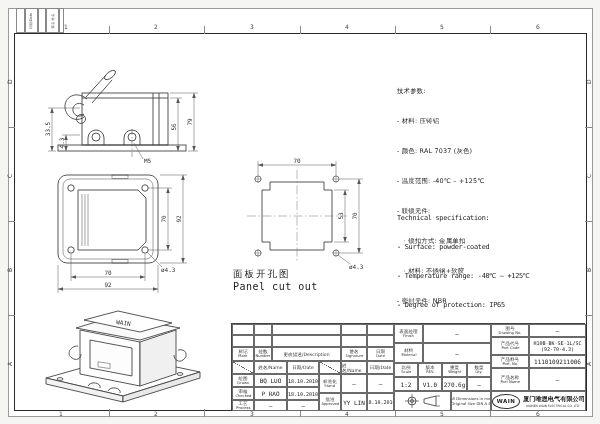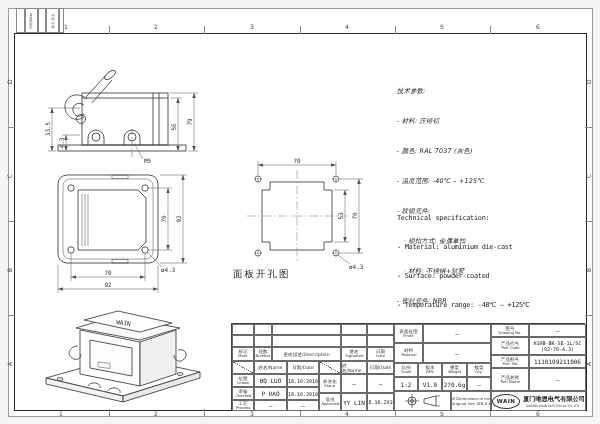--- a/index.html
+++ b/index.html
@@ -6,21 +6,21 @@
   body{width:600px;height:424px;position:relative;background:#f5f5f4;font-family:"DejaVu Sans",sans-serif;overflow:hidden;}
   .abs{position:absolute;}
   .outer-border{left:8px;top:8px;width:583px;height:407px;border:1px solid #9a9a9a;background:#fff;}
   .frame{left:14px;top:33px;width:571px;height:376px;border:1.5px solid #2a2a2a;background:#fff;}
   .zn{position:absolute;font-size:6px;color:#444;width:12px;text-align:center;line-height:7px;}
   .zl{position:absolute;font-size:6px;color:#444;width:6px;height:8px;line-height:8px;transform:rotate(-90deg);}
   .tick{position:absolute;background:#888;}
   svg{position:absolute;overflow:visible;}
   svg text{font-family:"DejaVu Sans Mono",monospace;font-size:6px;fill:#333;stroke:none;}
   .spec{position:absolute;white-space:pre;color:#222;}
-  .spec-cn{font-size:6.4px;line-height:10px;letter-spacing:0.2px;font-style:italic;}
+  .spec-cn{font-size:6.4px;line-height:10px;letter-spacing:0.2px;}
   .spec-en{font-size:6.9px;line-height:9.6px;font-family:"DejaVu Sans Mono",monospace;letter-spacing:-0.3px;}
   .tblock{left:231px;top:323px;width:354px;height:87px;border:1px solid #444;box-sizing:border-box;background:#fff;}
   .c{position:absolute;border:0.5px solid #6a6a6a;box-sizing:border-box;display:flex;flex-direction:column;align-items:center;justify-content:center;overflow:hidden;background:#fff;}
   .c .cn{font-size:4.6px;line-height:5.2px;color:#333;white-space:nowrap;}
   .c .en{font-size:3.9px;line-height:4.4px;color:#333;white-space:nowrap;transform:scale(0.95);}
   .c.val{font-family:"DejaVu Sans Mono",monospace;font-size:6px;color:#222;}
   .c.val.sm{font-size:5px;}
   .c.one{font-size:4.6px;color:#333;}
   .diag{background:linear-gradient(to top right,#fff 48.5%,#666 48.5%,#666 51.5%,#fff 51.5%);}
   .corner{left:16px;top:8px;height:25px;position:absolute;display:flex;}
@@ -251,37 +251,37 @@
         <path d="M112,90 l-1.8,-5 3.6,0 z"></path>
       <path d="M126,27 l-1.8,5 3.6,0 z"></path>
         <path d="M126,101 l-1.8,-5 3.6,0 z"></path>
     </g>
     <text text-anchor="middle" x="64" y="11">70</text>
     <text text-anchor="middle" transform="translate(110,64) rotate(-90)">53</text>
     <text text-anchor="middle" transform="translate(124,64) rotate(-90)">70</text>
     <text x="116" y="117">ø4.3</text>
   </svg>
   <div class="cap cap-cn" style="top:116px;">面板开孔图</div>
+  <div class="cap cap-en" style="top:129px;">Panel cut out</div>
 </div>
 
 <div class="spec spec-cn" style="left:397px;top:66px;">
   <div>技术参数:</div>
   <div>- 材料: 压铸铝</div>
   <div>- 颜色: RAL 7037 (灰色)</div>
   <div>- 温度范围: -40℃ – +125℃</div>
   <div>- 联锁元件:</div>
   <div>   · 锁扣方式: 金属单扣</div>
   <div>   · 材料: 不锈钢+软胶</div>
   <div>- 密封元件: NBR</div>
   <div>- 出线方向: 侧出线</div>
 </div>
 
 <div class="spec spec-en" style="left:397px;top:195px;">
   <div>Technical specification:</div>
-  <div>- Material: aluminium die-cast</div>
   <div>- Surface: powder-coated</div>
   <div>- Temperature range: -40℃ – +125℃</div>
   <div>- Degree of protection: IP65</div>
   <div>  (acc.to IEC 60529 for coupled connector)</div>
   
   
   
   
 </div>
 

